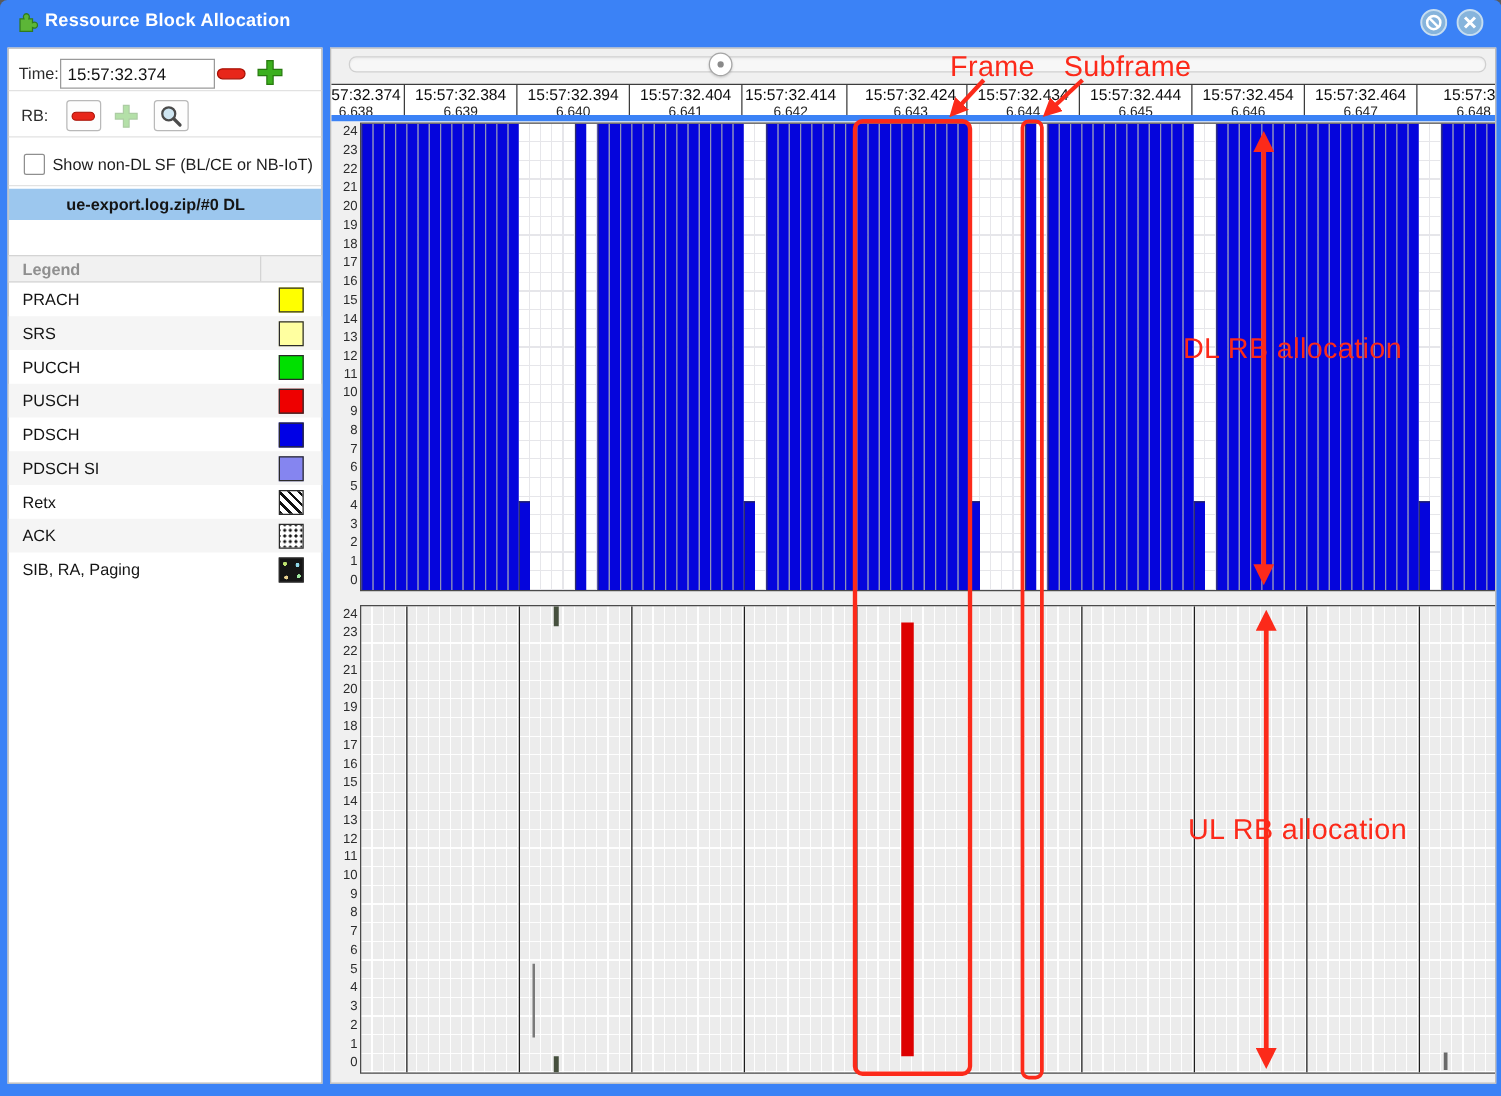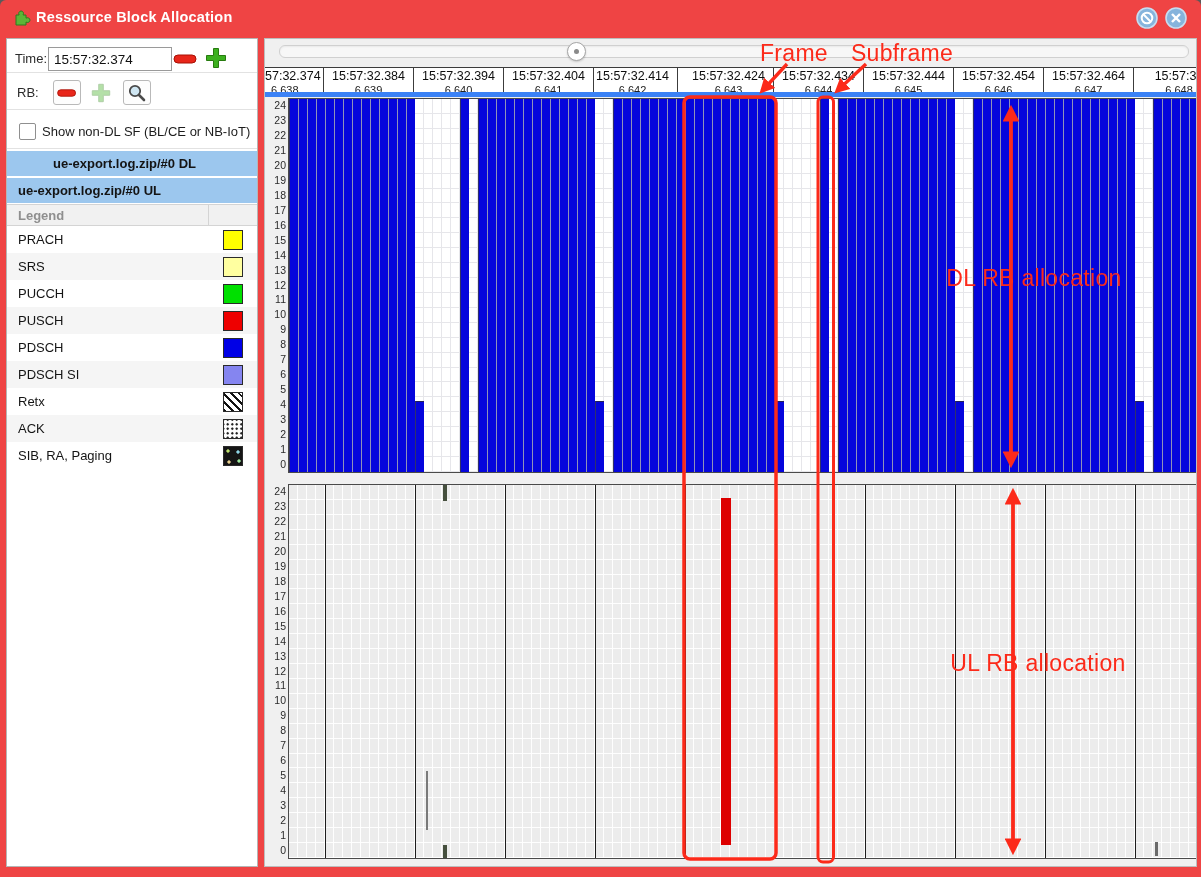--- a/index.html
+++ b/index.html
@@ -1,16 +1,16 @@
 <!DOCTYPE html>
 <html><head>
 <meta charset="utf-8">
 <style>
   html,body{margin:0;padding:0;background:#5a5a5a;font-family:"Liberation Sans",sans-serif;}
-  .window{position:relative;width:1201px;height:877px;background:#ef4444;border-radius:6px 6px 0 0;overflow:hidden;}
+  .window{position:relative;width:1201px;height:877px;background:#3b82f6;border-radius:6px 6px 0 0;overflow:hidden;}
   
   .titlebar{position:absolute;left:0;top:0;width:100%;height:38px;}
   .ticon{position:absolute;left:13px;top:9px;width:18px;height:18px;}
   .ttext{position:absolute;left:36px;top:9px;font-size:14.5px;font-weight:bold;color:#ffffff;letter-spacing:.2px;}
   .wbtns{position:absolute;right:14px;top:7px;display:flex;gap:7px;}
   .wbtn{width:22px;height:22px;cursor:pointer;}
   
   .sidebar{position:absolute;left:6px;top:38px;width:252px;height:829px;background:#ffffff;border:1px solid #b5b5b5;box-sizing:border-box;}
   .sep{position:absolute;left:0;width:100%;height:1px;background:#e2e2e2;}
   .lbl{position:absolute;font-size:13px;color:#2b2b2b;}
@@ -124,23 +124,20 @@
       </svg>
     </button>
     <div class="sep" style="top:70px;"></div>
 
     <div class="checkbox"></div>
     <span class="cblabel">Show non-DL SF (BL/CE or NB-IoT)</span>
     <div class="sep" style="top:109px;"></div>
 
     <div class="stream" style="top:112px;padding-left:46px;">
       <span>ue-export.log.zip/#0 DL</span>
-    </div>
-    <div class="stream" style="top:139px;">
-      <span>ue-export.log.zip/#0 UL</span>
     </div>
 
     <div class="legend-head">
       <span>Legend</span>
       <i></i>
     </div>
     <div id="legend-rows">
         <div class="lrow" style="top: 187px;">
           <span class="nm">PRACH</span>
           <span class="sw" style="background: rgb(255, 255, 0);"></span>

